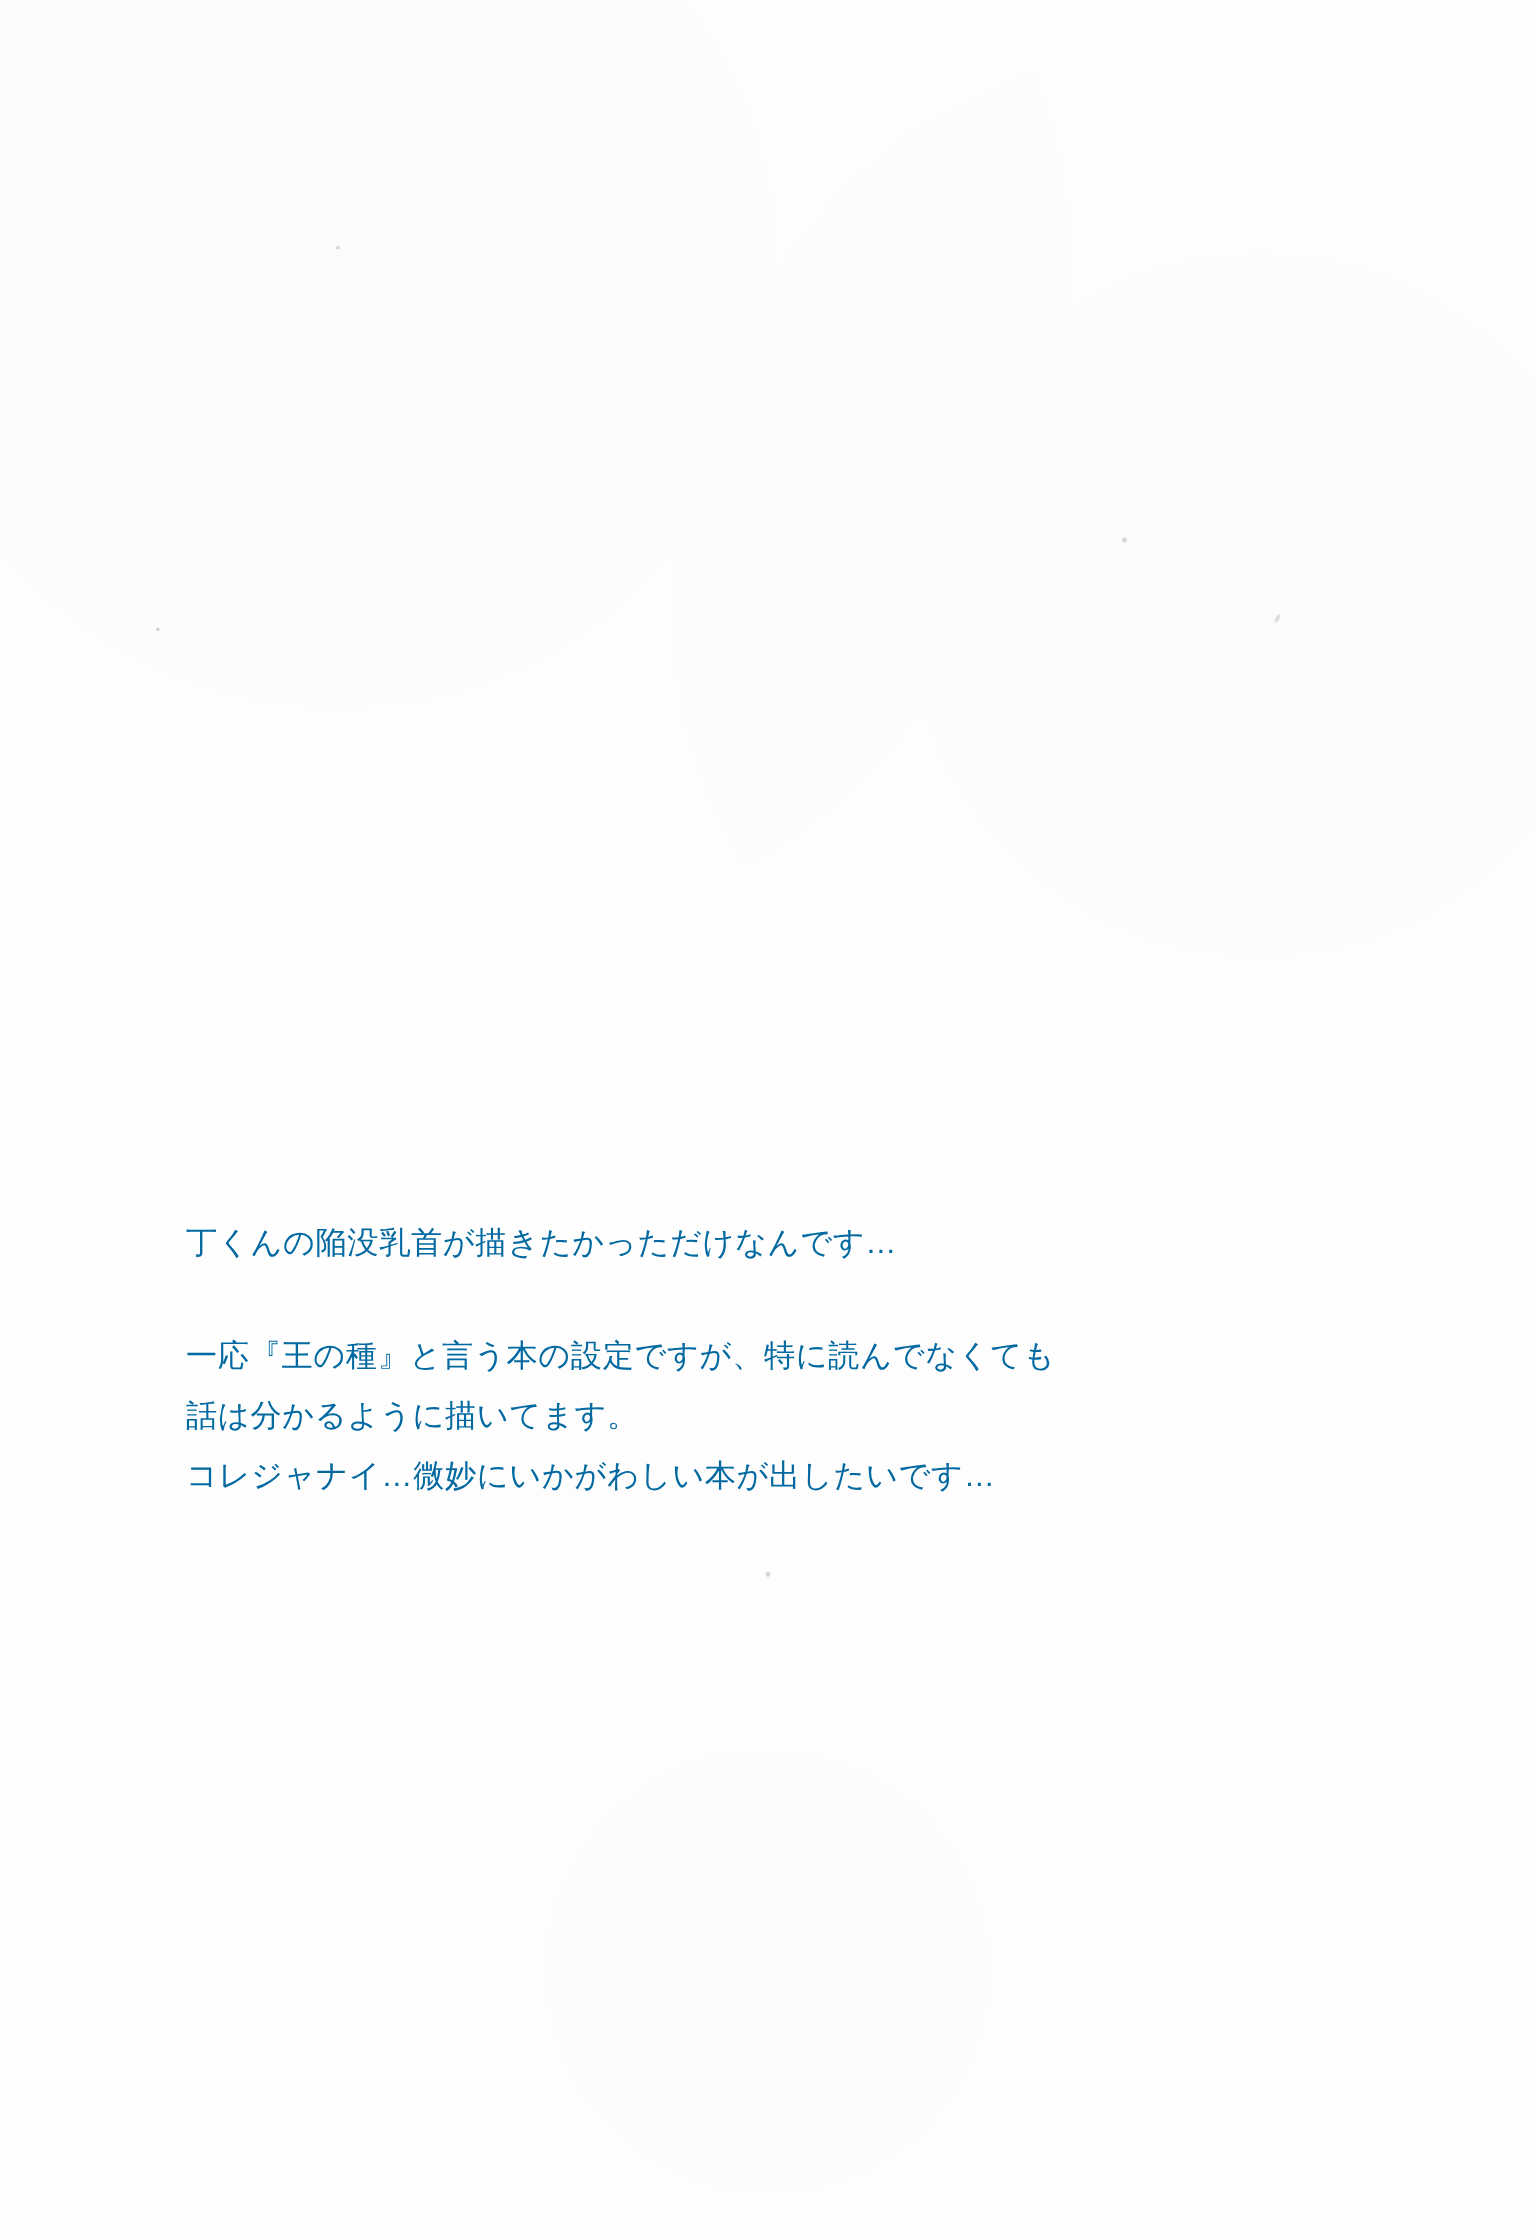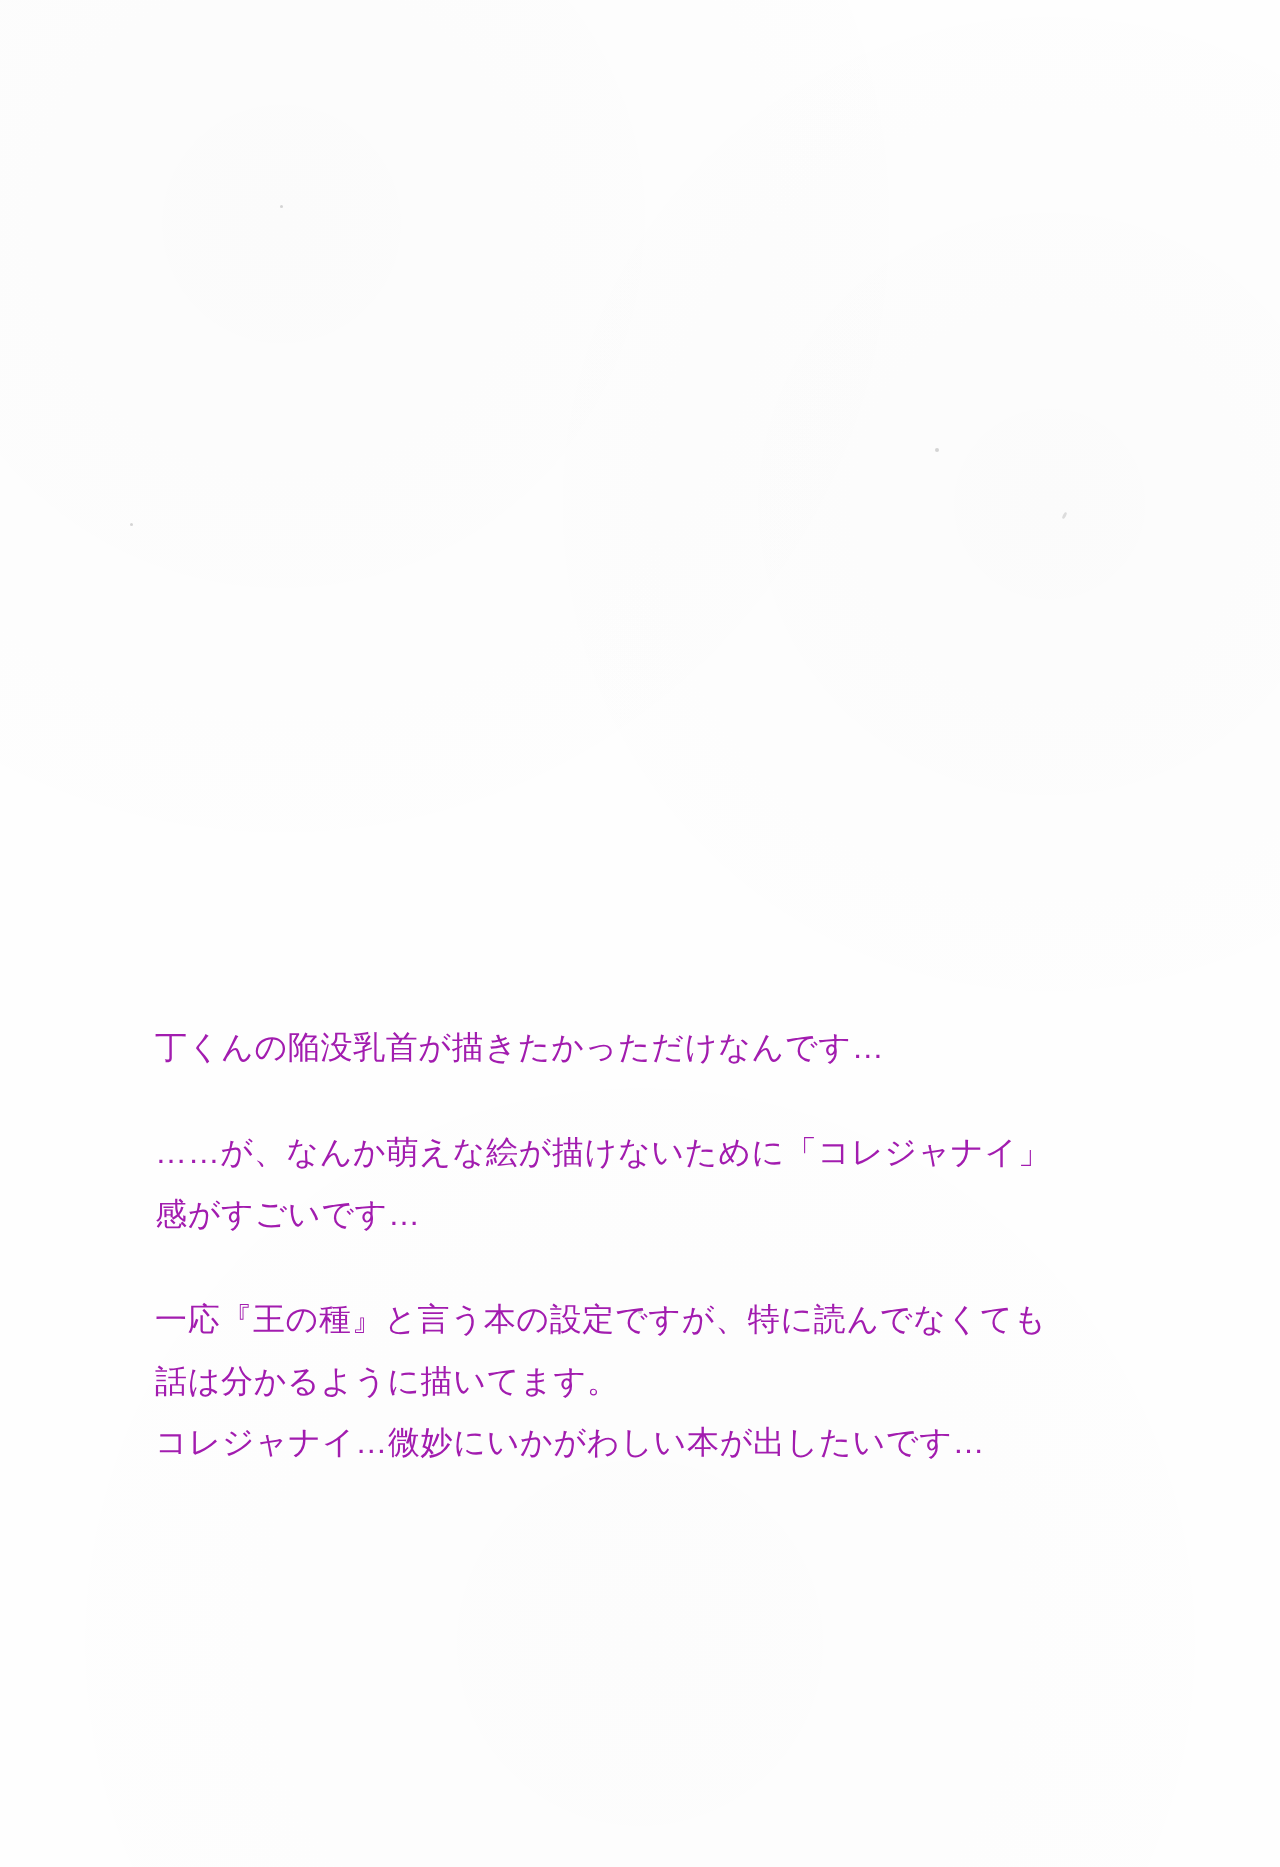--- a/index.html
+++ b/index.html
@@ -43,22 +43,22 @@
   }
 
   .afterword {
     position: absolute;
     left: 155px;
     top: 985px;
     width: 950px;
   }
 
   .para {
-    color: #a21caf;
-    font-size: 32px;
+    color: #0369a1;
+    font-size: 26px;
     line-height: 1.92;
     letter-spacing: 0.02em;
     white-space: pre-line;
   }
 
   .para + .para {
     margin-top: 44px;
   }
 </style>
 </head>
@@ -69,20 +69,18 @@
   <div class="paper-tint"></div>
 
   <span class="speck" style="left:280px; top:205px; width:3px; height:3px;"></span>
   <span class="speck" style="left:935px; top:448px; width:4px; height:4px;"></span>
   <span class="speck" style="left:1063px; top:512px; width:3px; height:7px; border-radius:40%; transform:rotate(28deg); background:rgba(140,140,140,0.28);"></span>
   <span class="speck" style="left:130px; top:523px; width:3px; height:3px;"></span>
   <span class="speck" style="left:638px; top:1310px; width:4px; height:4px;"></span>
 
   <div class="afterword">
     <p class="para">丁くんの陥没乳首が描きたかっただけなんです…</p>
-    <p class="para">……が、なんか萌えな絵が描けないために「コレジャナイ」
-感がすごいです…</p>
     <p class="para">一応『王の種』と言う本の設定ですが、特に読んでなくても
 話は分かるように描いてます。
 コレジャナイ…微妙にいかがわしい本が出したいです…</p>
   </div>
 
 </div>
 
 </body></html>

